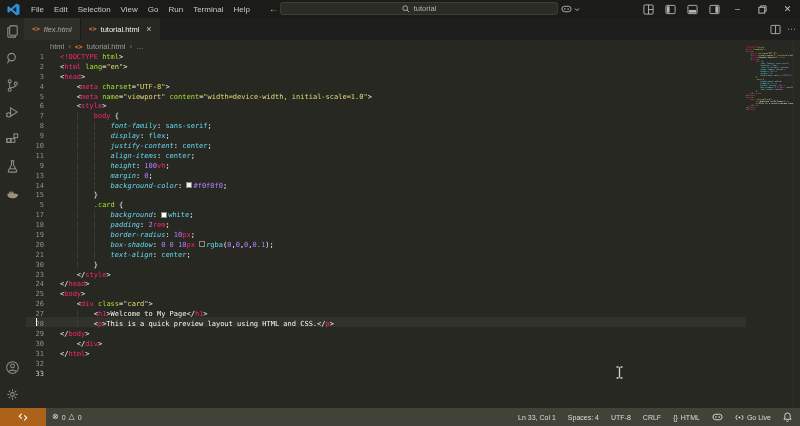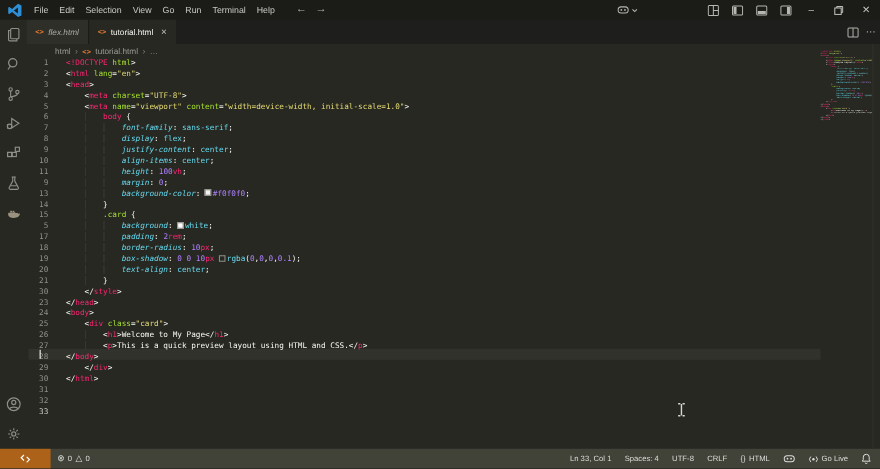--- a/index.html
+++ b/index.html
@@ -98,20 +98,27 @@
         <span class="menu-item">Selection</span>
         <span class="menu-item">View</span>
         <span class="menu-item">Go</span>
         <span class="menu-item">Run</span>
         <span class="menu-item">Terminal</span>
         <span class="menu-item">Help</span>
       </div>
     <div class="nav-arrows">
       <span>←</span>
       <span>→</span>
+    </div>
+    <div id="command-center">
+      <svg width="8" height="8" viewBox="0 0 10 10">
+          <circle cx="4" cy="4" r="3" fill="none" stroke="#b4b4ae" stroke-width="1.1"></circle>
+          <line x1="6.2" y1="6.2" x2="9" y2="9" stroke="#b4b4ae" stroke-width="1.1"></line>
+        </svg>
+      <span>tutorial</span>
     </div>
     <div id="copilot-wrap">
       <svg width="11" height="10" viewBox="0 0 12 10">
           <rect x="1" y="2" width="10" height="6" rx="3" fill="none" stroke="#b7b7b1" stroke-width="1"></rect>
           <circle cx="4.2" cy="5" r="0.9" fill="#b7b7b1"></circle>
           <circle cx="7.8" cy="5" r="0.9" fill="#b7b7b1"></circle>
         </svg>
       <svg width="6" height="5" viewBox="0 0 6 5">
           <path d="M1 1.5 L3 3.5 L5 1.5" fill="none" stroke="#b7b7b1" stroke-width="1"></path>
         </svg>
@@ -285,20 +292,21 @@
         <div class="ln">31</div>
         <div class="ln">32</div>
         <div class="ln active">33</div>
       </div>
     <div id="codepane">
         <div class="code-line"><span class="tok-pk" style="color: rgb(249, 38, 114);">&lt;!DOCTYPE</span><span class="tok-w" style="color: rgb(248, 248, 242);"> </span><span class="tok-gr" style="color: rgb(166, 226, 46);">html</span><span class="tok-w" style="color: rgb(248, 248, 242);">&gt;</span></div>
         <div class="code-line"><span class="tok-w" style="color: rgb(248, 248, 242);">&lt;</span><span class="tok-pk" style="color: rgb(249, 38, 114);">html</span><span class="tok-w" style="color: rgb(248, 248, 242);"> </span><span class="tok-gr" style="color: rgb(166, 226, 46);">lang</span><span class="tok-w" style="color: rgb(248, 248, 242);">=</span><span class="tok-yl" style="color: rgb(230, 219, 116);">"en"</span><span class="tok-w" style="color: rgb(248, 248, 242);">&gt;</span></div>
         <div class="code-line"><span class="tok-w" style="color: rgb(248, 248, 242);">&lt;</span><span class="tok-pk" style="color: rgb(249, 38, 114);">head</span><span class="tok-w" style="color: rgb(248, 248, 242);">&gt;</span></div>
         <div class="code-line"><span class="tok-w" style="color: rgb(248, 248, 242);">    &lt;</span><span class="tok-pk" style="color: rgb(249, 38, 114);">meta</span><span class="tok-w" style="color: rgb(248, 248, 242);"> </span><span class="tok-gr" style="color: rgb(166, 226, 46);">charset</span><span class="tok-w" style="color: rgb(248, 248, 242);">=</span><span class="tok-yl" style="color: rgb(230, 219, 116);">"UTF-8"</span><span class="tok-w" style="color: rgb(248, 248, 242);">&gt;</span></div>
         <div class="code-line"><span class="tok-w" style="color: rgb(248, 248, 242);">    &lt;</span><span class="tok-pk" style="color: rgb(249, 38, 114);">meta</span><span class="tok-w" style="color: rgb(248, 248, 242);"> </span><span class="tok-gr" style="color: rgb(166, 226, 46);">name</span><span class="tok-w" style="color: rgb(248, 248, 242);">=</span><span class="tok-yl" style="color: rgb(230, 219, 116);">"viewport"</span><span class="tok-w" style="color: rgb(248, 248, 242);"> </span><span class="tok-gr" style="color: rgb(166, 226, 46);">content</span><span class="tok-w" style="color: rgb(248, 248, 242);">=</span><span class="tok-yl" style="color: rgb(230, 219, 116);">"width=device-width, initial-scale=1.0"</span><span class="tok-w" style="color: rgb(248, 248, 242);">&gt;</span></div>
+        <div class="code-line"><span class="tok-w" style="color: rgb(248, 248, 242);">    &lt;</span><span class="tok-pk" style="color: rgb(249, 38, 114);">style</span><span class="tok-w" style="color: rgb(248, 248, 242);">&gt;</span></div>
         <div class="code-line"><span class="tok-w" style="color: rgb(248, 248, 242);">    </span><span class="tok-ind" style="color: rgb(248, 248, 242);">    </span><span class="tok-pk" style="color: rgb(249, 38, 114);">body</span><span class="tok-w" style="color: rgb(248, 248, 242);"> {</span></div>
         <div class="code-line"><span class="tok-w" style="color: rgb(248, 248, 242);">    </span><span class="tok-ind" style="color: rgb(248, 248, 242);">    </span><span class="tok-ind" style="color: rgb(248, 248, 242);">    </span><span class="tok-cyi" style="color: rgb(102, 217, 239);">font-family</span><span class="tok-w" style="color: rgb(248, 248, 242);">: </span><span class="tok-cy" style="color: rgb(102, 217, 239);">sans-serif</span><span class="tok-w" style="color: rgb(248, 248, 242);">;</span></div>
         <div class="code-line"><span class="tok-w" style="color: rgb(248, 248, 242);">    </span><span class="tok-ind" style="color: rgb(248, 248, 242);">    </span><span class="tok-ind" style="color: rgb(248, 248, 242);">    </span><span class="tok-cyi" style="color: rgb(102, 217, 239);">display</span><span class="tok-w" style="color: rgb(248, 248, 242);">: </span><span class="tok-cy" style="color: rgb(102, 217, 239);">flex</span><span class="tok-w" style="color: rgb(248, 248, 242);">;</span></div>
         <div class="code-line"><span class="tok-w" style="color: rgb(248, 248, 242);">    </span><span class="tok-ind" style="color: rgb(248, 248, 242);">    </span><span class="tok-ind" style="color: rgb(248, 248, 242);">    </span><span class="tok-cyi" style="color: rgb(102, 217, 239);">justify-content</span><span class="tok-w" style="color: rgb(248, 248, 242);">: </span><span class="tok-cy" style="color: rgb(102, 217, 239);">center</span><span class="tok-w" style="color: rgb(248, 248, 242);">;</span></div>
         <div class="code-line"><span class="tok-w" style="color: rgb(248, 248, 242);">    </span><span class="tok-ind" style="color: rgb(248, 248, 242);">    </span><span class="tok-ind" style="color: rgb(248, 248, 242);">    </span><span class="tok-cyi" style="color: rgb(102, 217, 239);">align-items</span><span class="tok-w" style="color: rgb(248, 248, 242);">: </span><span class="tok-cy" style="color: rgb(102, 217, 239);">center</span><span class="tok-w" style="color: rgb(248, 248, 242);">;</span></div>
         <div class="code-line"><span class="tok-w" style="color: rgb(248, 248, 242);">    </span><span class="tok-ind" style="color: rgb(248, 248, 242);">    </span><span class="tok-ind" style="color: rgb(248, 248, 242);">    </span><span class="tok-cyi" style="color: rgb(102, 217, 239);">height</span><span class="tok-w" style="color: rgb(248, 248, 242);">: </span><span class="tok-pu" style="color: rgb(174, 129, 255);">100</span><span class="tok-pk" style="color: rgb(249, 38, 114);">vh</span><span class="tok-w" style="color: rgb(248, 248, 242);">;</span></div>
         <div class="code-line"><span class="tok-w" style="color: rgb(248, 248, 242);">    </span><span class="tok-ind" style="color: rgb(248, 248, 242);">    </span><span class="tok-ind" style="color: rgb(248, 248, 242);">    </span><span class="tok-cyi" style="color: rgb(102, 217, 239);">margin</span><span class="tok-w" style="color: rgb(248, 248, 242);">: </span><span class="tok-pu" style="color: rgb(174, 129, 255);">0</span><span class="tok-w" style="color: rgb(248, 248, 242);">;</span></div>
         <div class="code-line"><span class="tok-w" style="color: rgb(248, 248, 242);">    </span><span class="tok-ind" style="color: rgb(248, 248, 242);">    </span><span class="tok-ind" style="color: rgb(248, 248, 242);">    </span><span class="tok-cyi" style="color: rgb(102, 217, 239);">background-color</span><span class="tok-w" style="color: rgb(248, 248, 242);">: </span><span class="swatch" style="background: rgb(240, 240, 240);"></span><span class="tok-pu" style="color: rgb(174, 129, 255);">#f0f0f0</span><span class="tok-w" style="color: rgb(248, 248, 242);">;</span></div>
         <div class="code-line"><span class="tok-w" style="color: rgb(248, 248, 242);">    </span><span class="tok-ind" style="color: rgb(248, 248, 242);">    </span><span class="tok-w" style="color: rgb(248, 248, 242);">}</span></div>
         <div class="code-line"><span class="tok-w" style="color: rgb(248, 248, 242);">    </span><span class="tok-ind" style="color: rgb(248, 248, 242);">    </span><span class="tok-gr" style="color: rgb(166, 226, 46);">.card</span><span class="tok-w" style="color: rgb(248, 248, 242);"> {</span></div>

